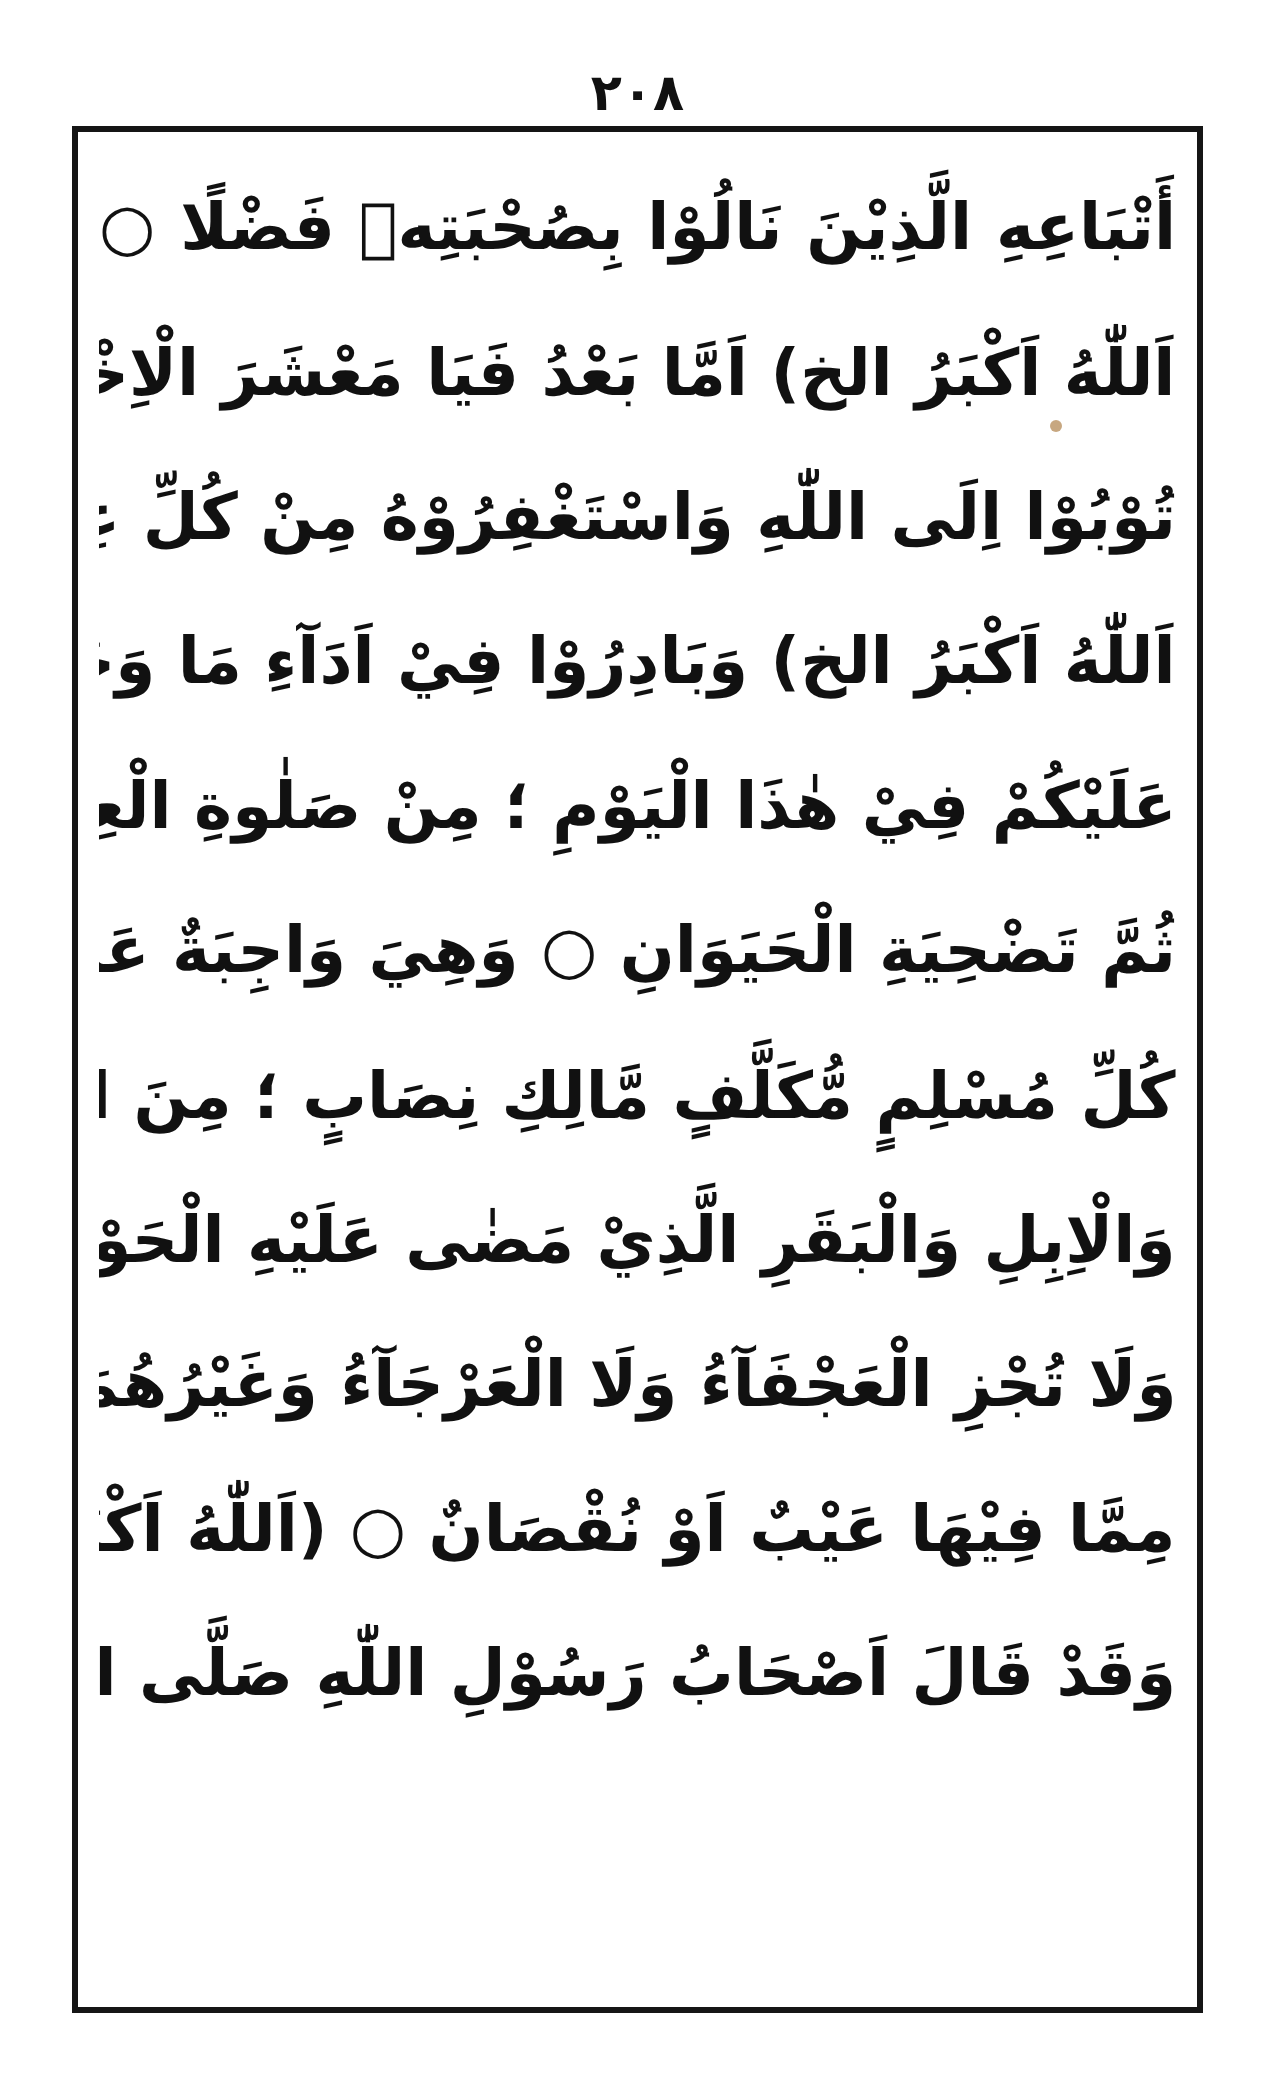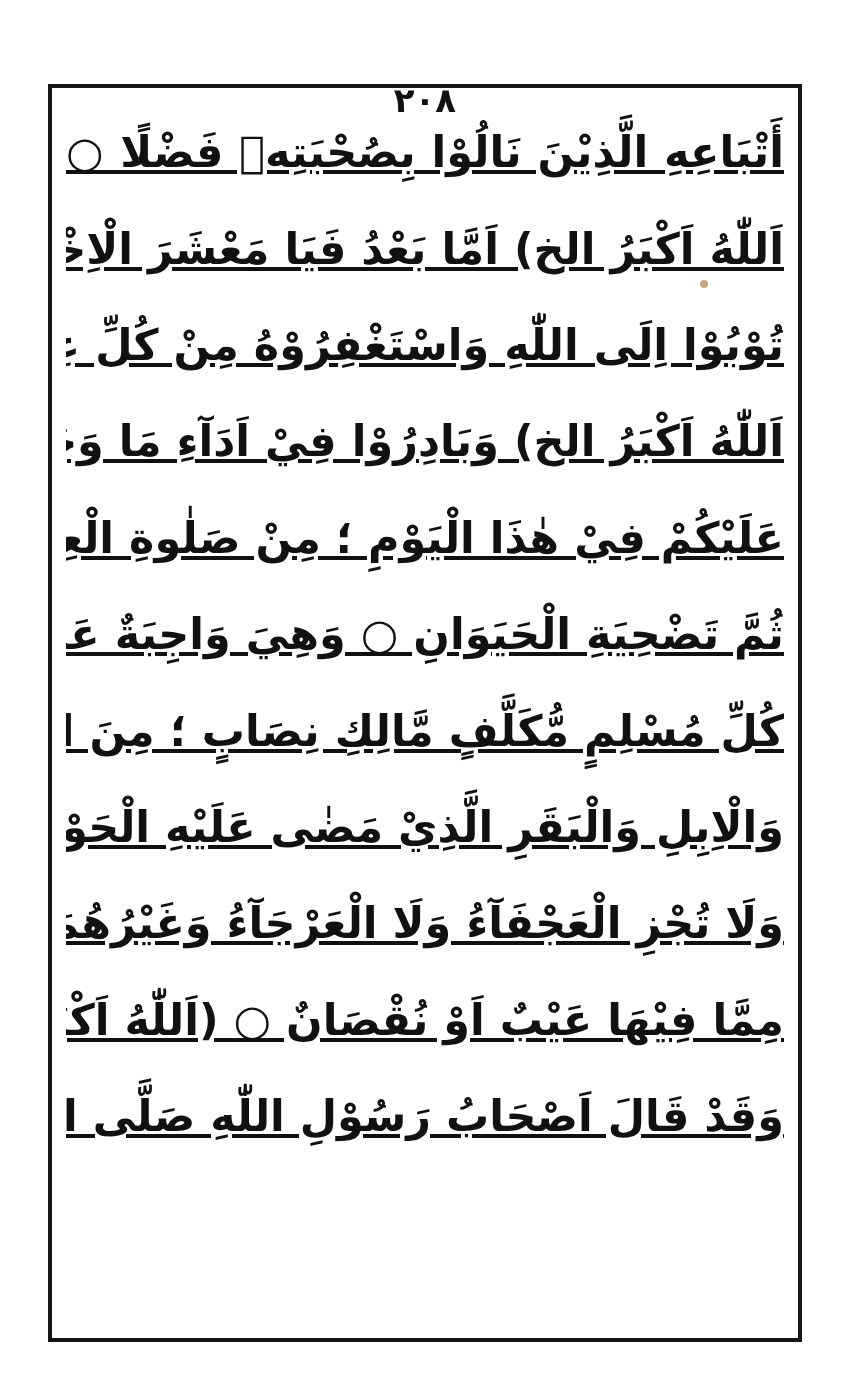--- a/index.html
+++ b/index.html
@@ -20,38 +20,36 @@
       top: 40px;
       left: 0;
       width: 850px;
       text-align: center;
       font-family: "DejaVu Sans", sans-serif;
       font-size: 34px;
       font-weight: bold;
       line-height: 44px;
       color: #111111;
       direction: rtl;
-      margin-top: 38px;
     }
     .frame {
       position: absolute;
       left: 48px;
       top: 84px;
       width: 746px;
       height: 1250px;
       border: 4px solid #151515;
       box-sizing: content-box;
     }
     .lines {
       position: absolute;
       left: 0;
       top: 16px;
       width: 746px;
       direction: rtl;
-      text-decoration: underline;
     }
     .line {
       height: 96.4px;
       display: flex;
       align-items: center;
       justify-content: space-between;
       padding: 0 14px;
       box-sizing: border-box;
       white-space: nowrap;
       font-family: "DejaVu Sans", sans-serif;

